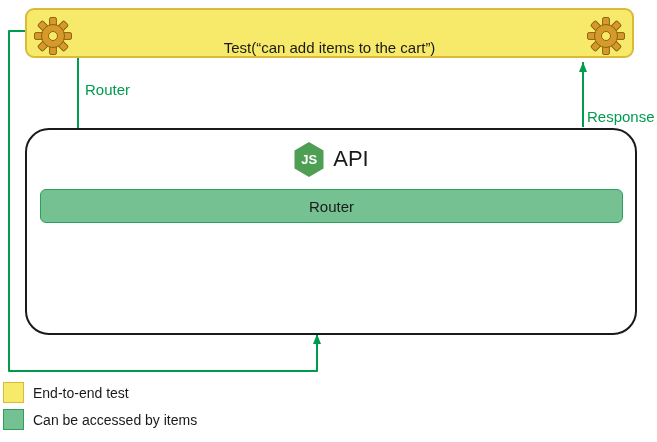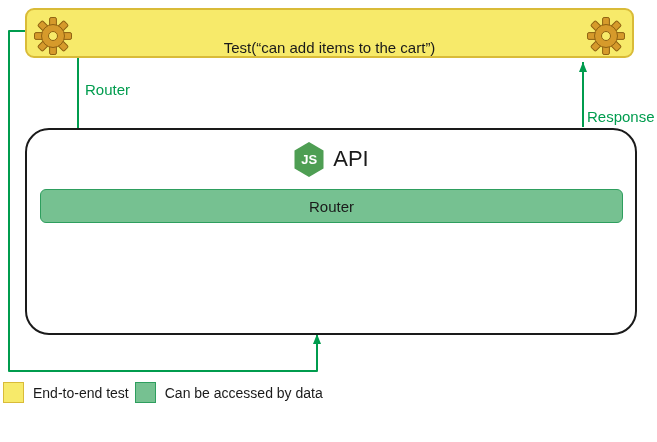--- a/index.html
+++ b/index.html
@@ -107,21 +107,21 @@
     white-space: nowrap;
   }
   .request-label  { left: 85px;  top: 81px; }
   .response-label { left: 587px; top: 91px; margin-top: 17px; }
 
   
   .legend {
     position: absolute;
     left: 3px; top: 382px;
     display: flex;
-    flex-direction: row;
+    flex-direction: column;
     gap: 6px;
   }
   .legend-item { display: flex; align-items: center; gap: 9px; }
   .swatch { width: 21px; height: 21px; display: inline-block; }
   .swatch.yellow { background: #F7EA6A; border: 1.5px solid #D9BB38; }
   .swatch.green  { background: #76C191; border: 1.5px solid #2E9E5E; }
   .legend-label { font-size: 14px; color: #1a1a1a; }
 </style>
 </head>
 <body>
@@ -201,17 +201,17 @@
   </div>
 
 
   <div class="legend">
     <div class="legend-item">
       <span class="swatch yellow"></span>
       <span class="legend-label">End-to-end test</span>
     </div>
     <div class="legend-item">
       <span class="swatch green"></span>
-      <span class="legend-label">Can be accessed by data</span>
+      <span class="legend-label">Can be accessed by items</span>
     </div>
   </div>
 
 </div>
 
 </body></html>

